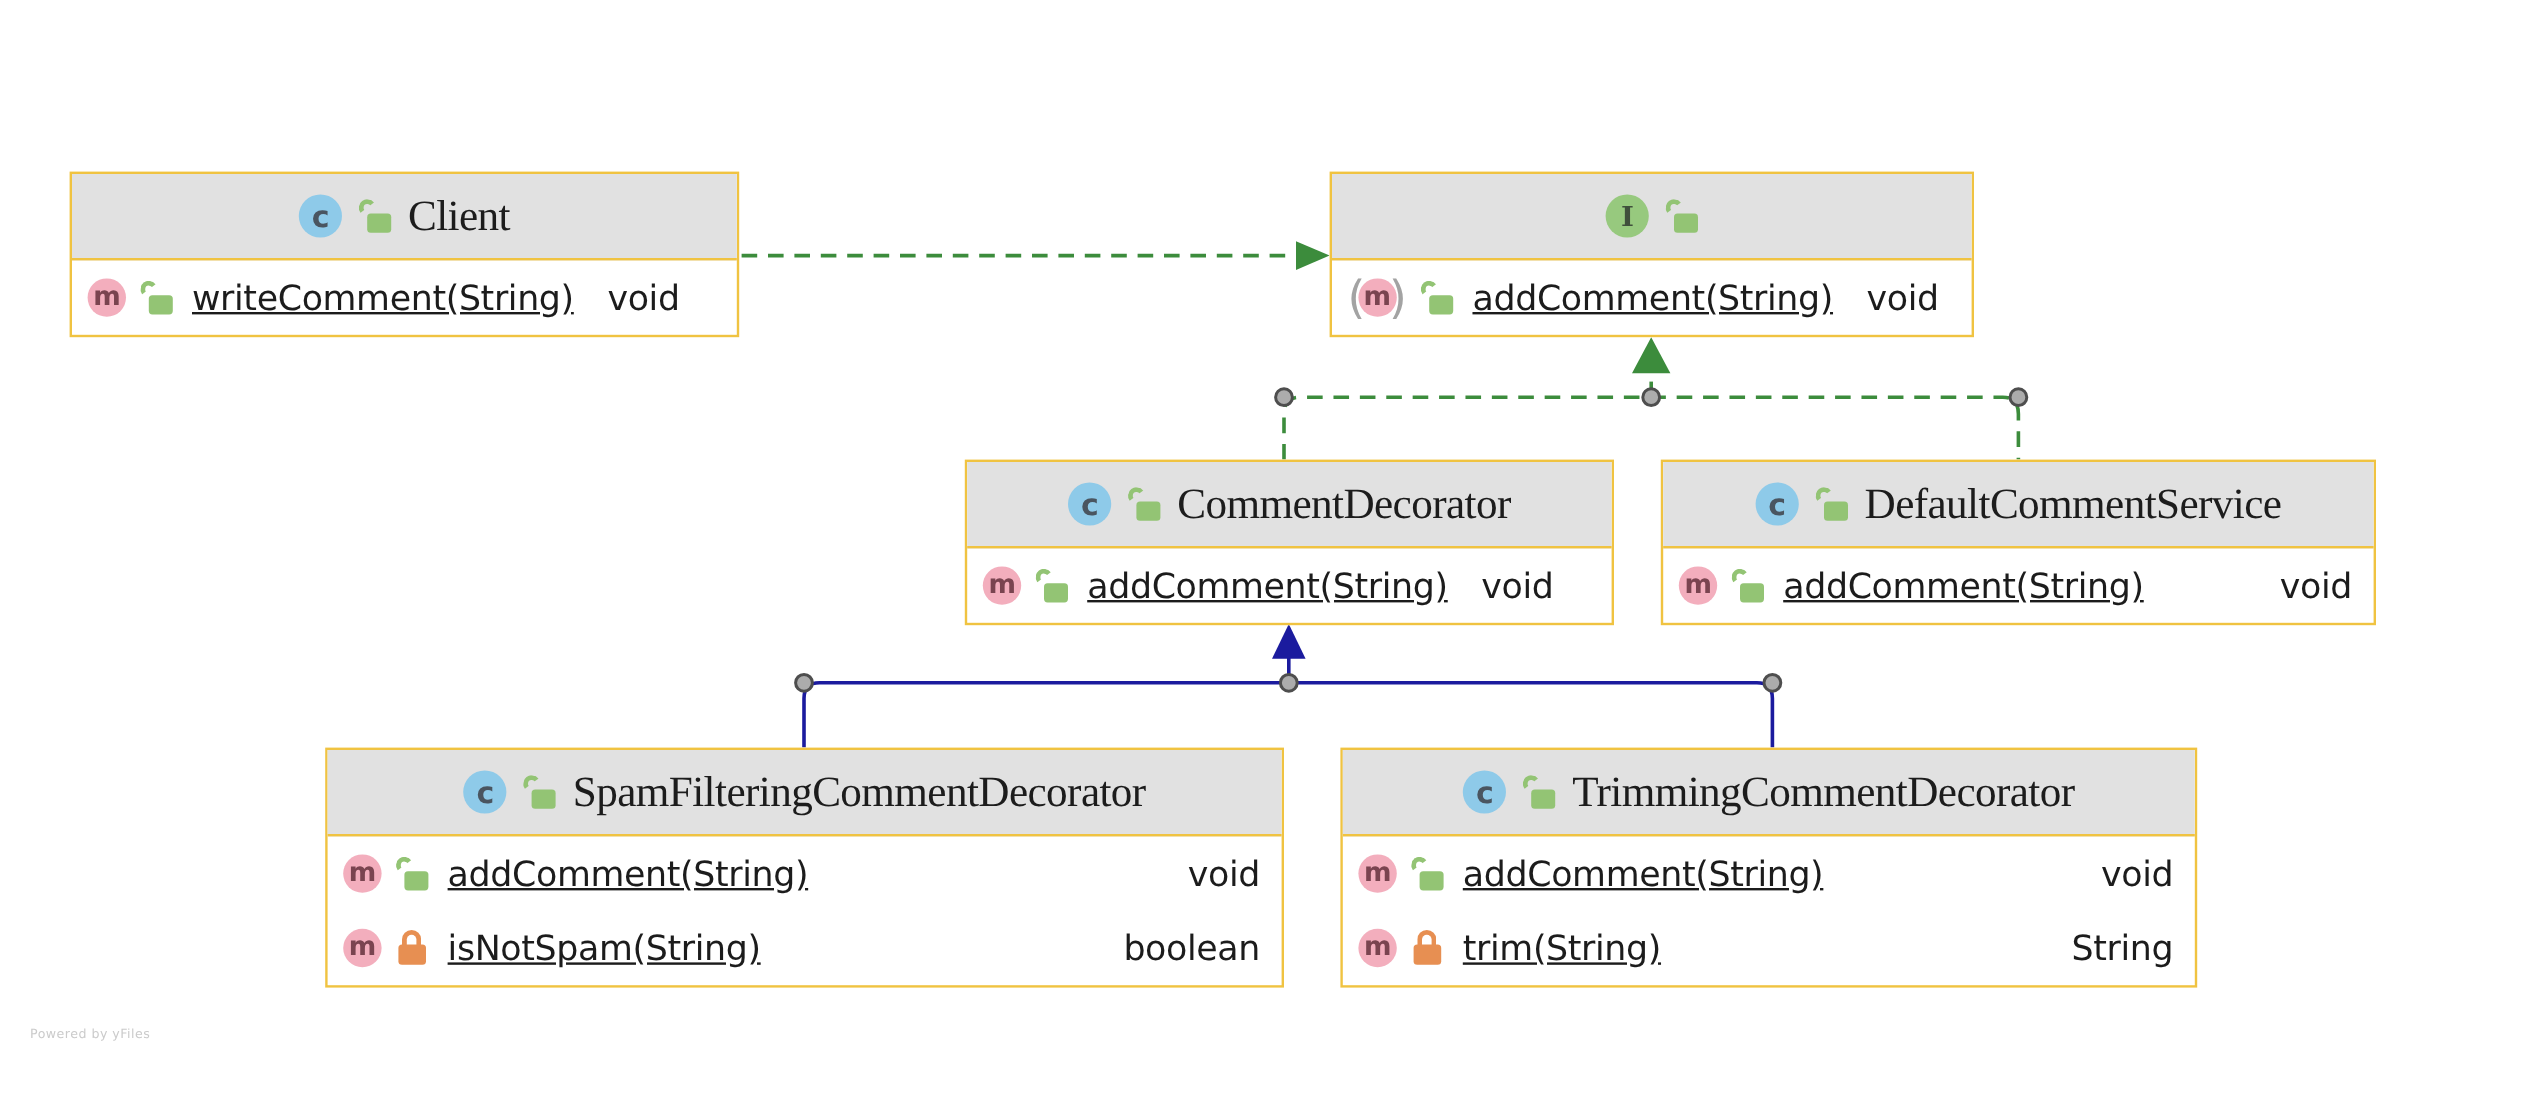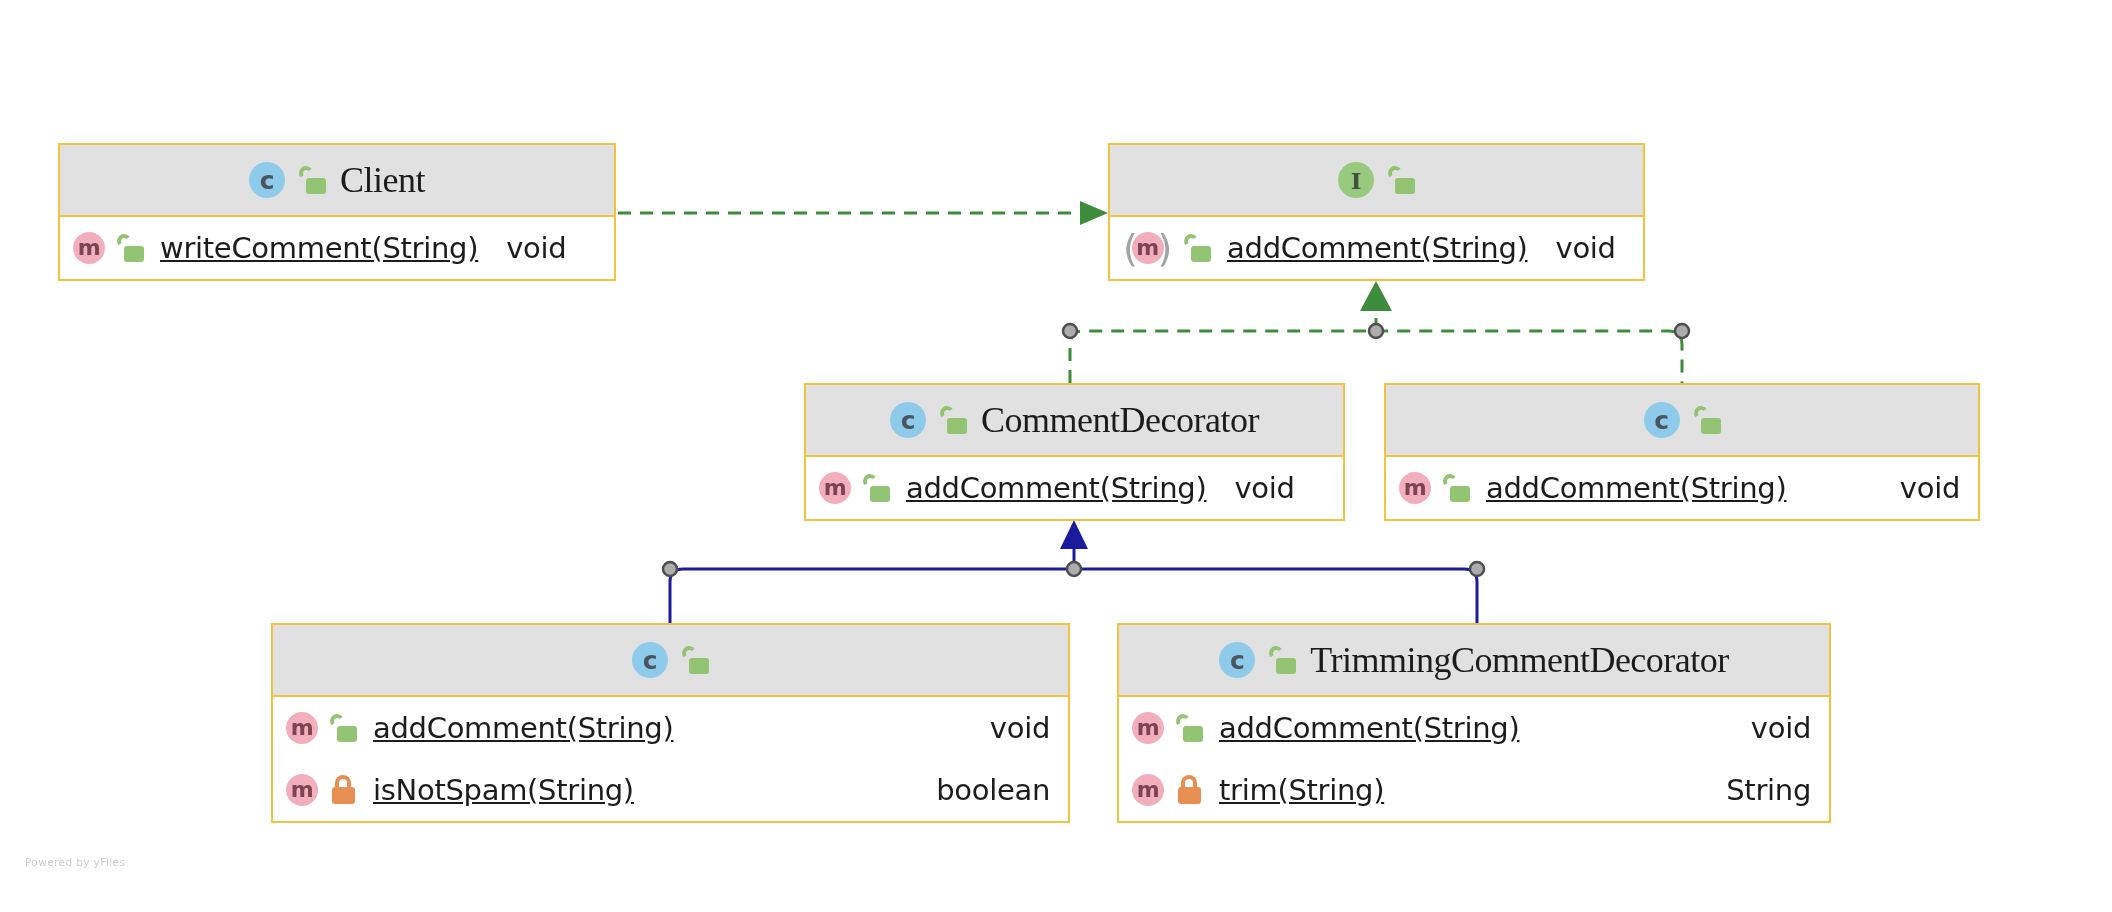--- a/index.html
+++ b/index.html
@@ -202,20 +202,21 @@
   </div>
       <div class="class-box" style="left: 1384px; top: 383px; width: 596px;">
     <div class="header" style="height: 72px;">
       <span class="kind-icon class">
         <span class="kind-letter">c</span>
       </span>
       <span class="lock open">
             <span class="shackle"></span>
             <span class="body"></span>
           </span>
+      <span class="class-name">DefaultCommentService</span>
     </div>
     <div class="rows">
           <div class="method-row" style="height: 62px;">
     <span class="m-icon-wrap">
       <span class="m-circle">m</span>
     </span>
     <span class="lock open">
               <span class="shackle"></span>
               <span class="body"></span>
             </span>
@@ -226,20 +227,21 @@
   </div>
       <div class="class-box" style="left: 271px; top: 623px; width: 799px;">
     <div class="header" style="height: 72px;">
       <span class="kind-icon class">
         <span class="kind-letter">c</span>
       </span>
       <span class="lock open">
             <span class="shackle"></span>
             <span class="body"></span>
           </span>
+      <span class="class-name">SpamFilteringCommentDecorator</span>
     </div>
     <div class="rows">
           <div class="method-row" style="height: 62px;">
     <span class="m-icon-wrap">
       <span class="m-circle">m</span>
     </span>
     <span class="lock open">
               <span class="shackle"></span>
               <span class="body"></span>
             </span>

